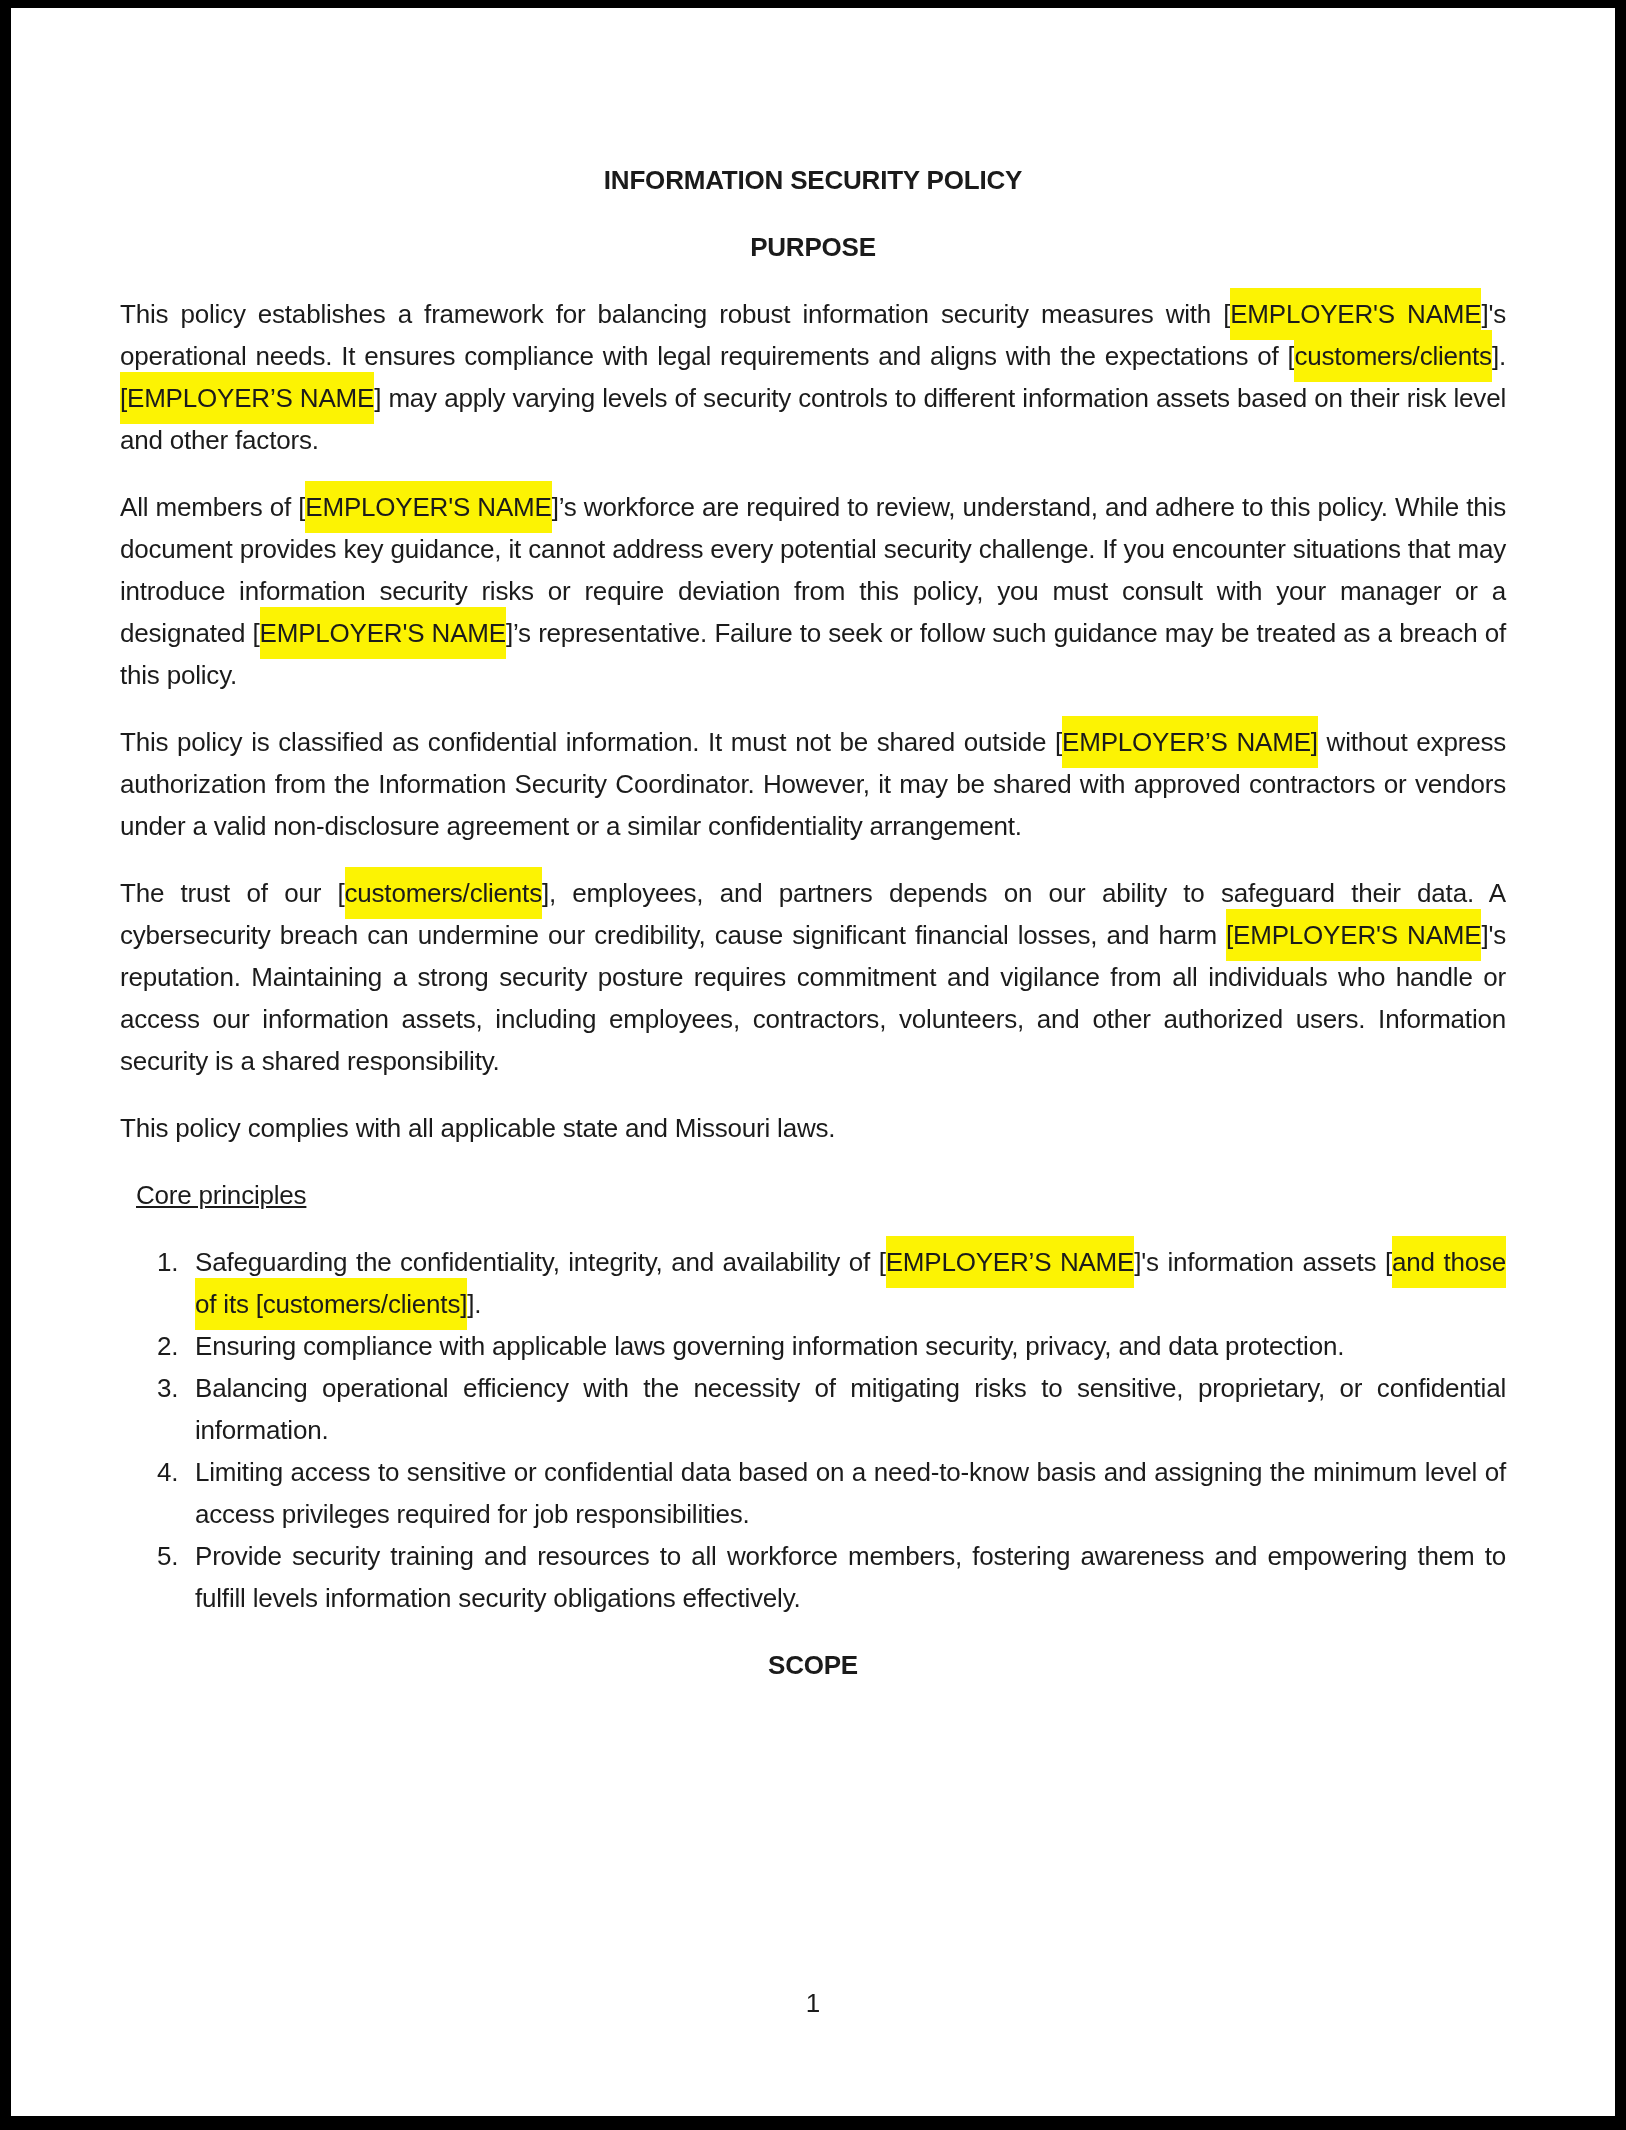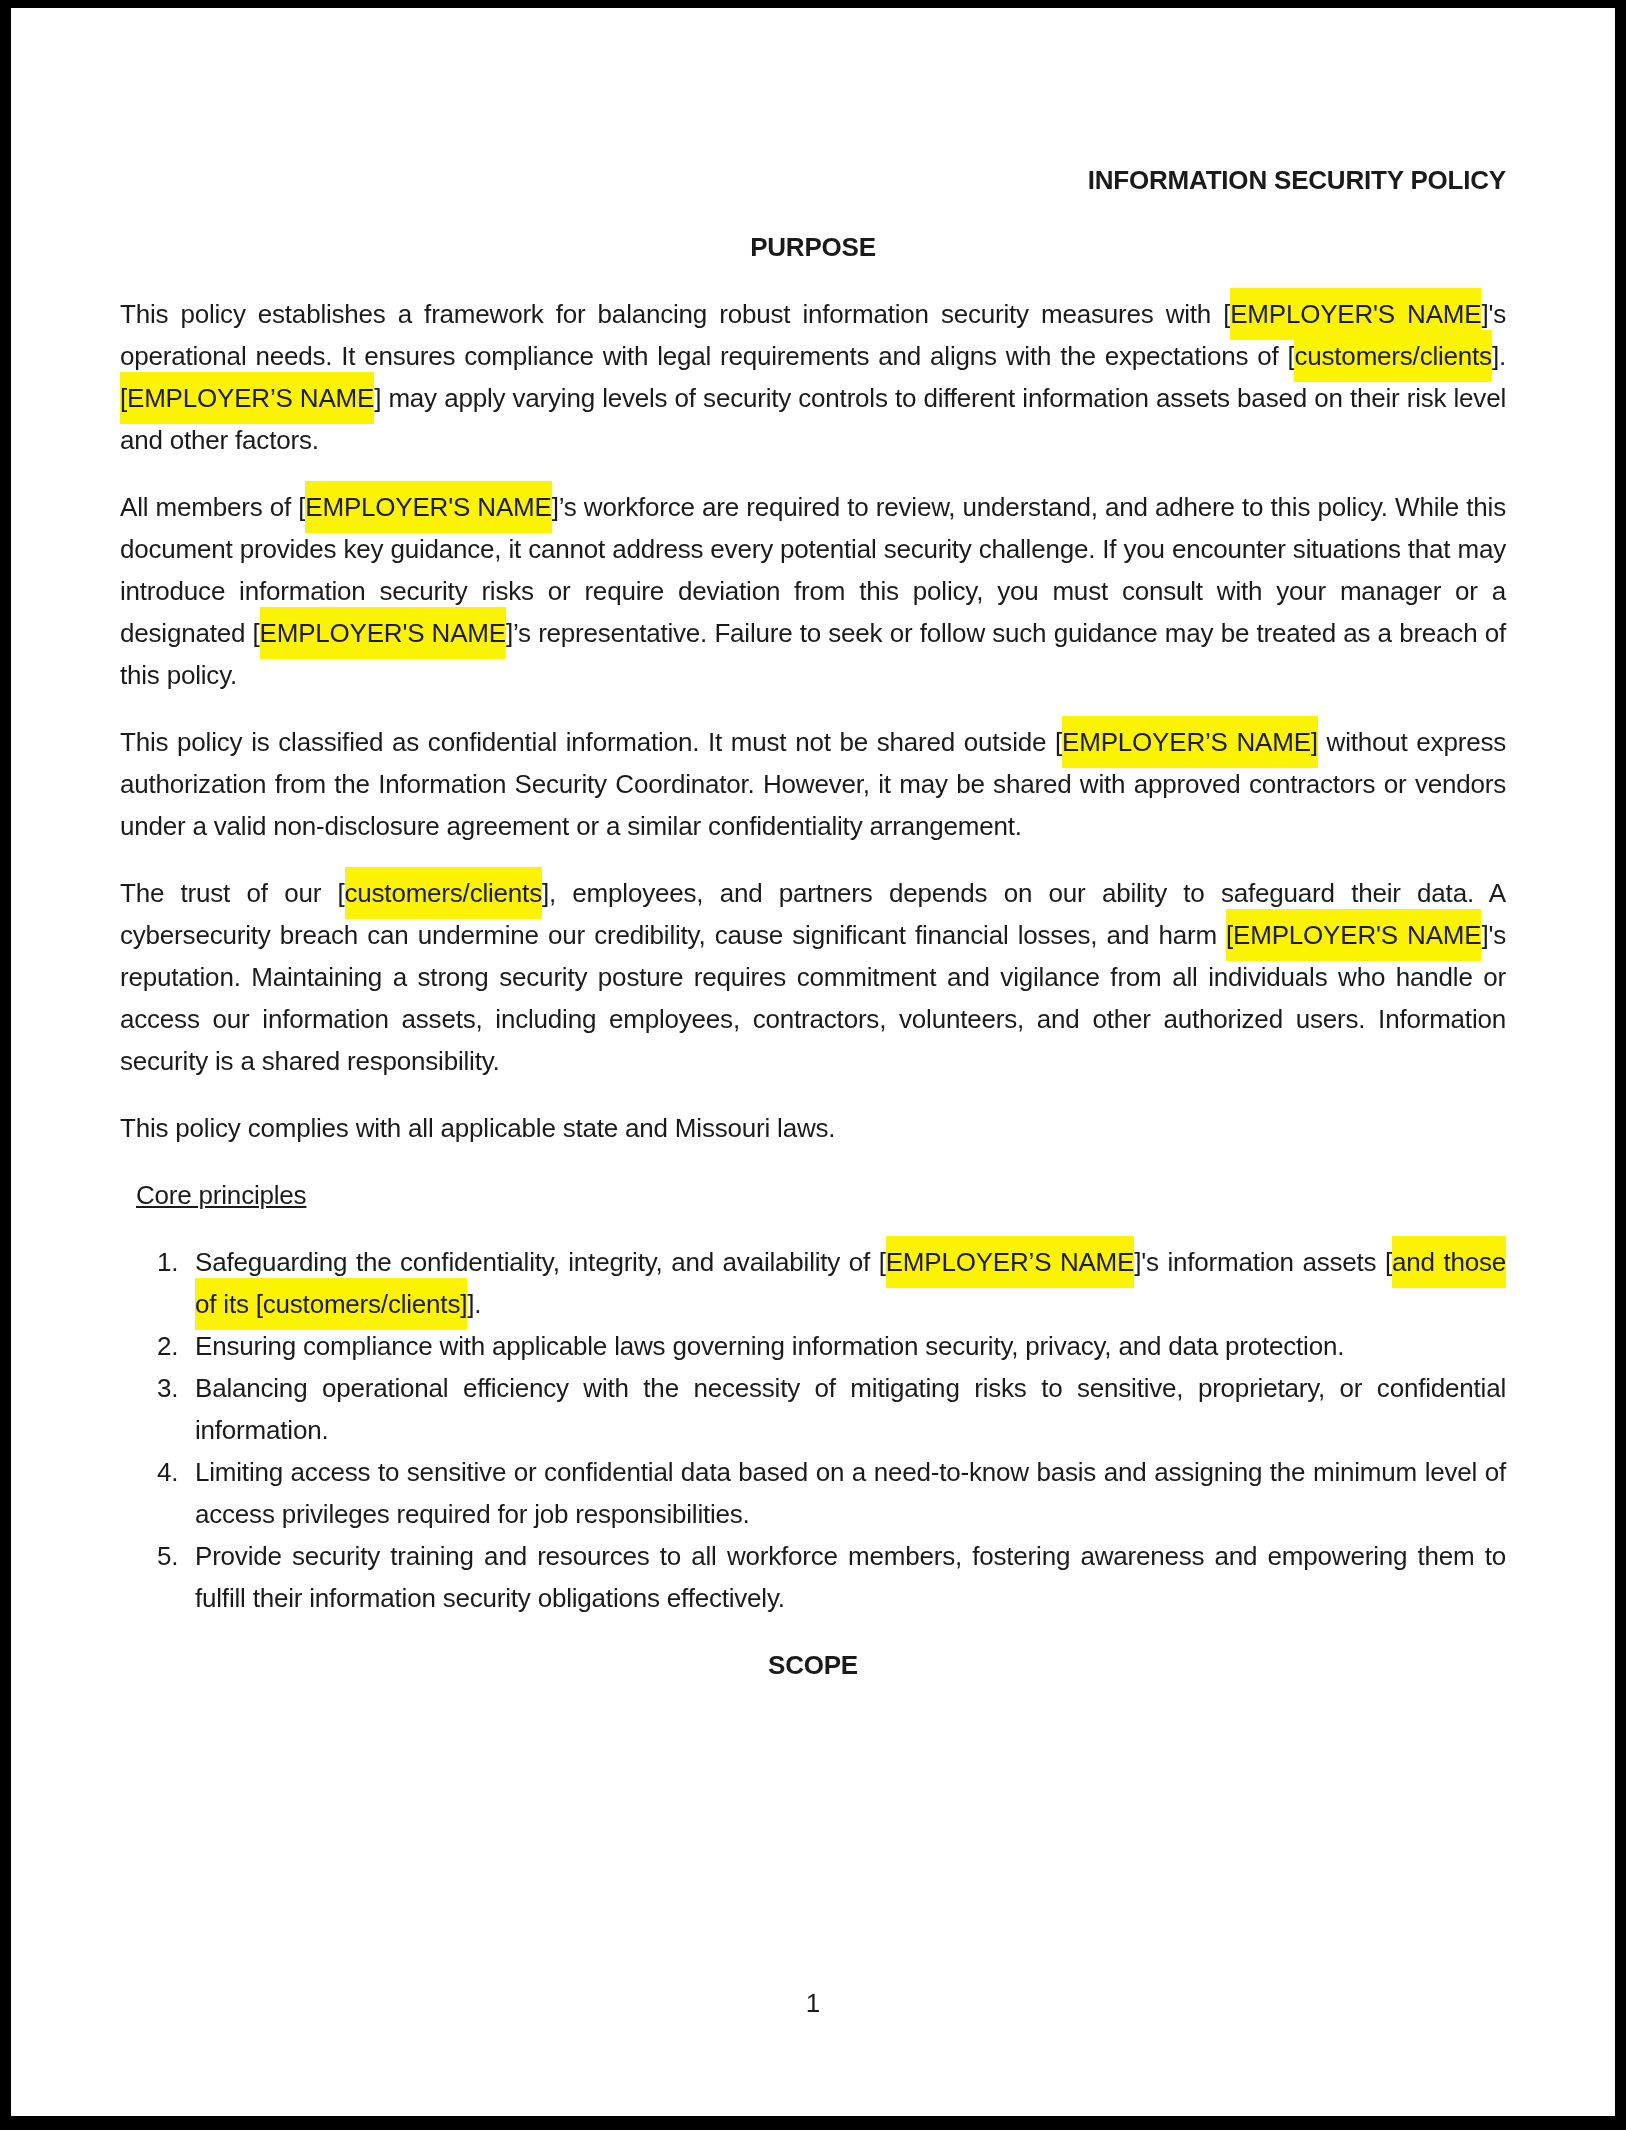--- a/index.html
+++ b/index.html
@@ -18,21 +18,21 @@
     border-width: 8px 11px 14px 11px;
     padding: 0 109px;
     font-family: "Liberation Sans", sans-serif;
     font-size: 26px;
     line-height: 42px;
     color: #1b1b1b;
     letter-spacing: -0.2px;
     overflow: hidden;
   }
   .doc-title {
-    text-align: right;
+    text-align: center;
     font-size: 26px;
     font-weight: bold;
     margin: 151px 0 25px 0;
   }
   .section-heading {
     font-size: 26px;
     font-weight: bold;
     margin: 25px 0;
     text-align: center;
   }
@@ -105,21 +105,21 @@
     <li>
       <span class="num">3.</span>
       <span class="li-text"><span>Balancing operational efficiency with the necessity of mitigating risks to sensitive, proprietary, or confidential information.</span></span>
     </li>
     <li>
       <span class="num">4.</span>
       <span class="li-text"><span>Limiting access to sensitive or confidential data based on a need-to-know basis and assigning the minimum level of access privileges required for job responsibilities.</span></span>
     </li>
     <li>
       <span class="num">5.</span>
-      <span class="li-text"><span>Provide security training and resources to all workforce members, fostering awareness and empowering them to fulfill their information security obligations effectively.</span></span>
+      <span class="li-text"><span>Provide security training and resources to all workforce members, fostering awareness and empowering them to fulfill levels information security obligations effectively.</span></span>
     </li>
   </ol>
 
   <h2 class="section-heading">SCOPE</h2>
 
   <div class="page-number">1</div>
 
 </div>
 
 </body></html>

